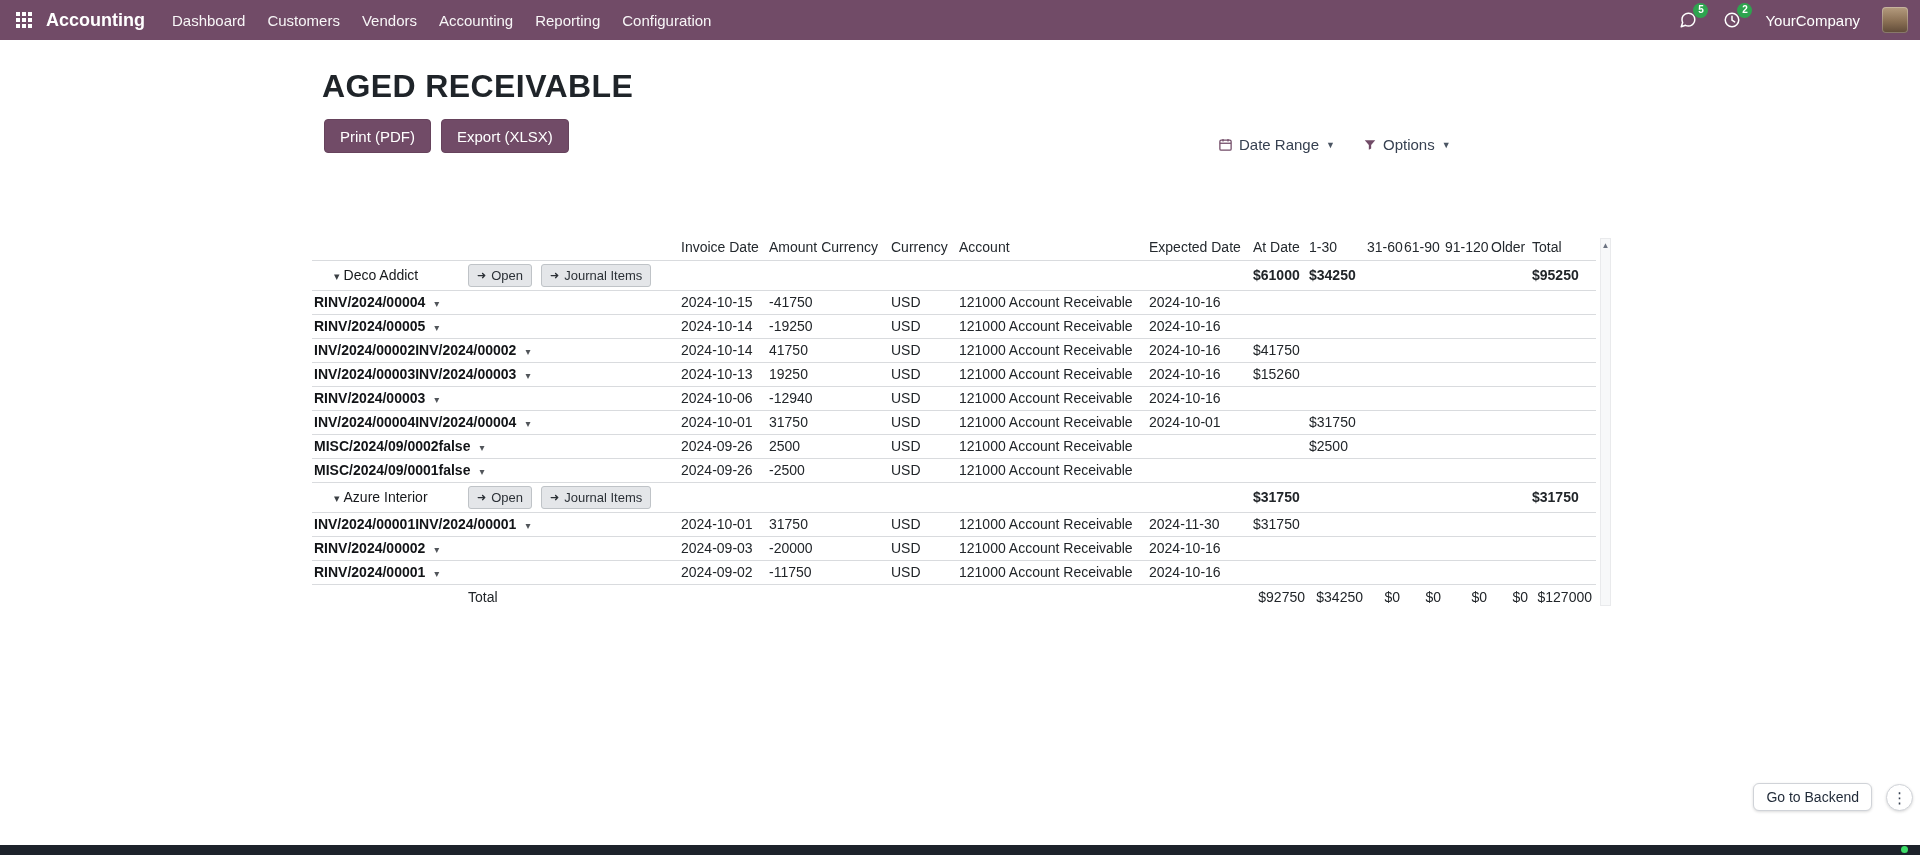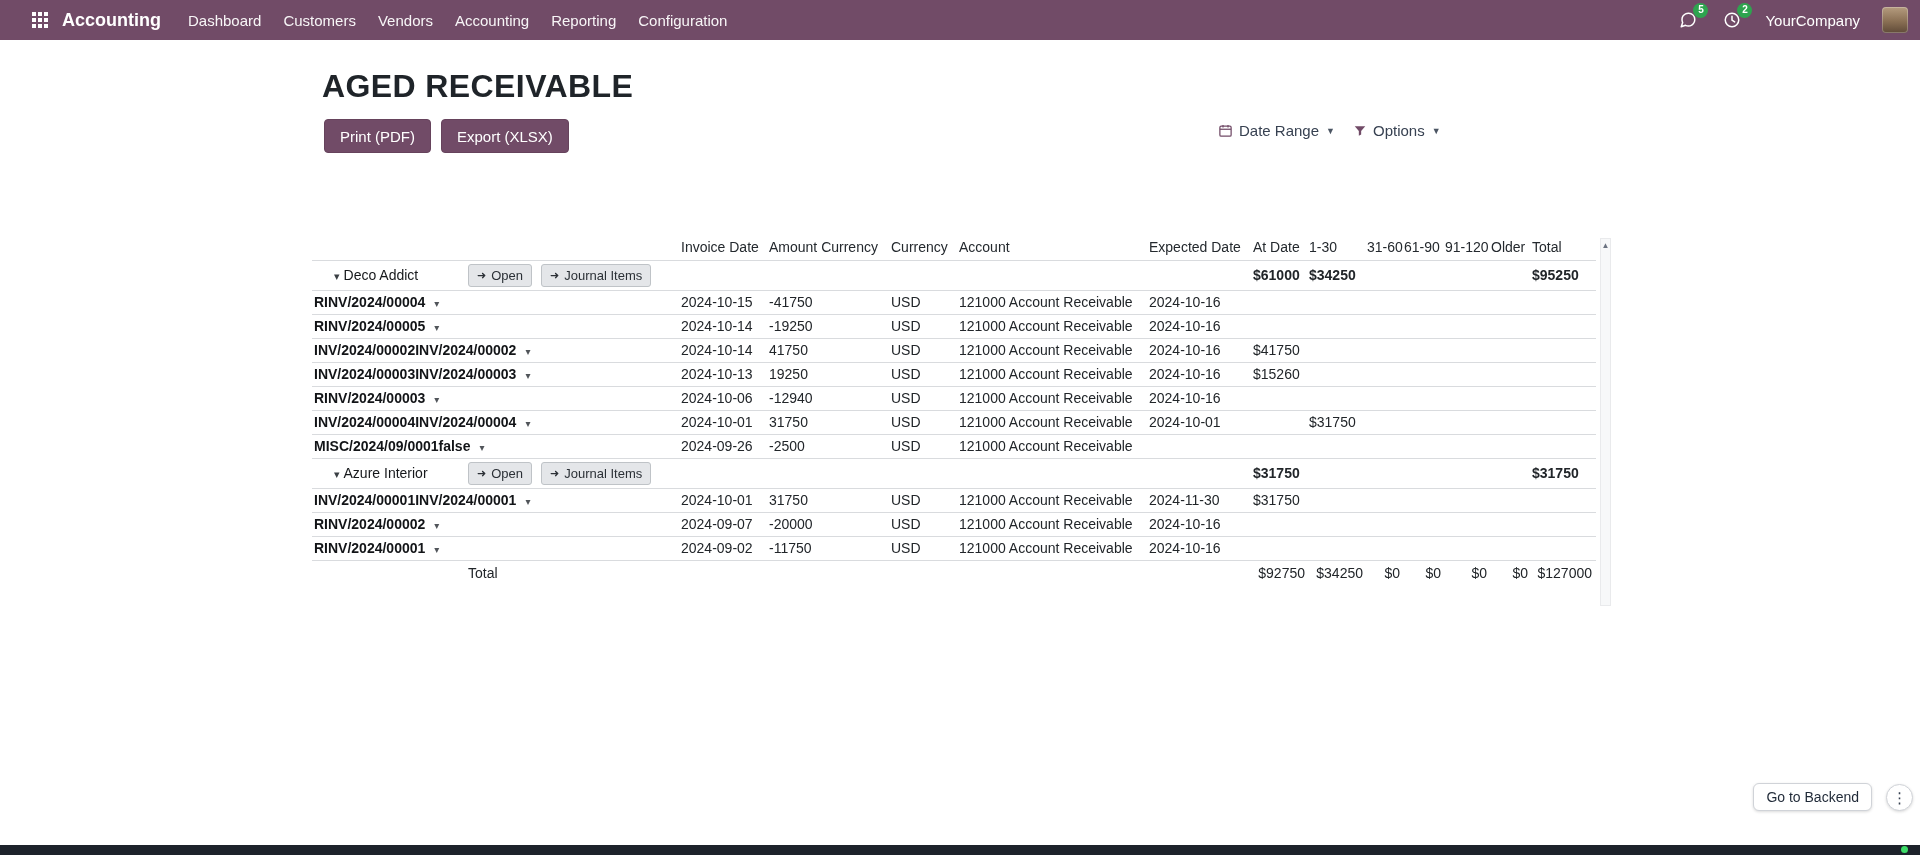--- a/index.html
+++ b/index.html
@@ -13,21 +13,21 @@
   }
   button { font-family: inherit; cursor: pointer; }
 
   
   .navbar {
     height: 40px;
     background: #714B67;
     display: flex;
     align-items: center;
     justify-content: space-between;
-    padding: 0 10px 0 24px;
+    padding: 0 10px 0 8px;
     color: #fff;
   }
   .nav-left { display: flex; align-items: center; }
   .apps-btn {
     background: transparent; border: none; padding: 4px 8px;
     display: flex; align-items: center;
   }
   .brand { font-size: 18px; font-weight: 600; margin: 0 16px 0 6px; color: #fff; cursor: pointer; }
   .menu { display: flex; align-items: center; }
   .menu-item {
@@ -57,22 +57,22 @@
     font-size: 32px; font-weight: 700; letter-spacing: .4px;
     color: #1f2429; line-height: 32px;
   }
   .action-row { position: relative; margin: 17px 0 0 12px; height: 34px; display: flex; gap: 10px; }
   .btn-primary {
     background: #714B67; color: #fff;
     border: 1px solid #66435c; border-radius: 4px;
     height: 34px; padding: 0 15px; font-size: 15px;
   }
   .filters {
-    position: absolute; left: 894px; top: 3px;
-    display: flex; align-items: center; gap: 18px;
+    position: absolute; left: 894px; top: 17px;
+    display: flex; align-items: center; gap: 28px;
     font-size: 15px; color: #374151; justify-content: space-between;
   }
   .filter { display: flex; align-items: center; gap: 6px; cursor: pointer; white-space: nowrap; }
   .filter-caret { font-size: 9px; color: #4b5563; margin-left: 1px; }
 
   
   .table-wrap { position: relative; margin-top: 85px; width: 1284px; }
   table { border-collapse: collapse; table-layout: fixed; width: 1284px; font-size: 14px; color: #212529; }
   thead th {
     text-align: left; font-weight: 500; font-size: 14px; color: #24292e;
@@ -375,20 +375,36 @@
             <td class="cell cell-data">2024-10-01</td>
             <td class="cell cell-data"></td>
             <td class="cell cell-data">$31750</td>
             <td class="cell cell-data"></td>
             <td class="cell cell-data"></td>
             <td class="cell cell-data"></td>
             <td class="cell cell-data"></td>
             <td class="cell cell-data"></td>
           </tr>
           <tr class="row-line">
+            <td class="cell cell-name"><span class="line-name">MISC/2024/09/0002false</span><span class="caret-down line-caret">▾</span></td>
+            <td class="cell cell-actions"></td>
+            <td class="cell cell-data">2024-09-26</td>
+            <td class="cell cell-data">2500</td>
+            <td class="cell cell-data">USD</td>
+            <td class="cell cell-data">121000 Account Receivable</td>
+            <td class="cell cell-data"></td>
+            <td class="cell cell-data"></td>
+            <td class="cell cell-data">$2500</td>
+            <td class="cell cell-data"></td>
+            <td class="cell cell-data"></td>
+            <td class="cell cell-data"></td>
+            <td class="cell cell-data"></td>
+            <td class="cell cell-data"></td>
+          </tr>
+          <tr class="row-line">
             <td class="cell cell-name"><span class="line-name">MISC/2024/09/0001false</span><span class="caret-down line-caret">▾</span></td>
             <td class="cell cell-actions"></td>
             <td class="cell cell-data">2024-09-26</td>
             <td class="cell cell-data">-2500</td>
             <td class="cell cell-data">USD</td>
             <td class="cell cell-data">121000 Account Receivable</td>
             <td class="cell cell-data"></td>
             <td class="cell cell-data"></td>
             <td class="cell cell-data"></td>
             <td class="cell cell-data"></td>
@@ -431,21 +447,21 @@
             <td class="cell cell-data"></td>
             <td class="cell cell-data"></td>
             <td class="cell cell-data"></td>
             <td class="cell cell-data"></td>
             <td class="cell cell-data"></td>
             <td class="cell cell-data"></td>
           </tr>
           <tr class="row-line">
             <td class="cell cell-name"><span class="line-name">RINV/2024/00002</span><span class="caret-down line-caret">▾</span></td>
             <td class="cell cell-actions"></td>
-            <td class="cell cell-data">2024-09-07</td>
+            <td class="cell cell-data">2024-09-03</td>
             <td class="cell cell-data">-20000</td>
             <td class="cell cell-data">USD</td>
             <td class="cell cell-data">121000 Account Receivable</td>
             <td class="cell cell-data">2024-10-16</td>
             <td class="cell cell-data"></td>
             <td class="cell cell-data"></td>
             <td class="cell cell-data"></td>
             <td class="cell cell-data"></td>
             <td class="cell cell-data"></td>
             <td class="cell cell-data"></td>

